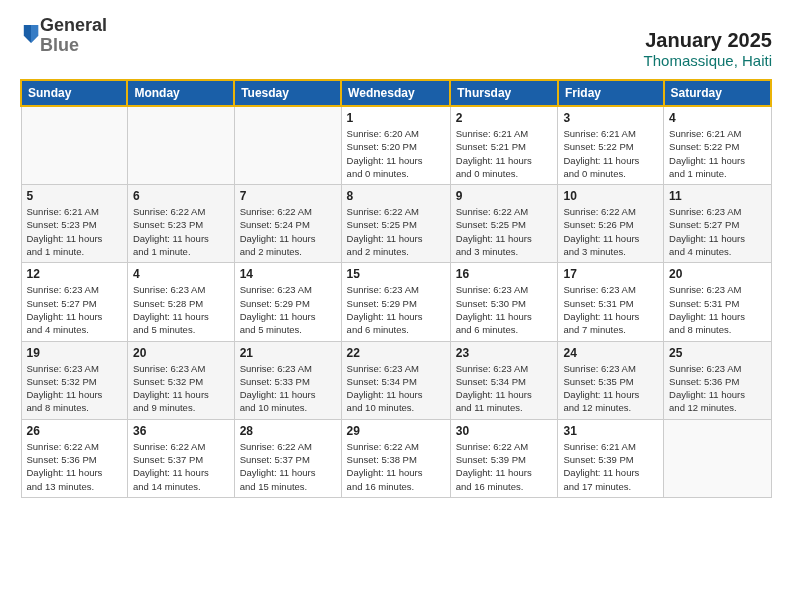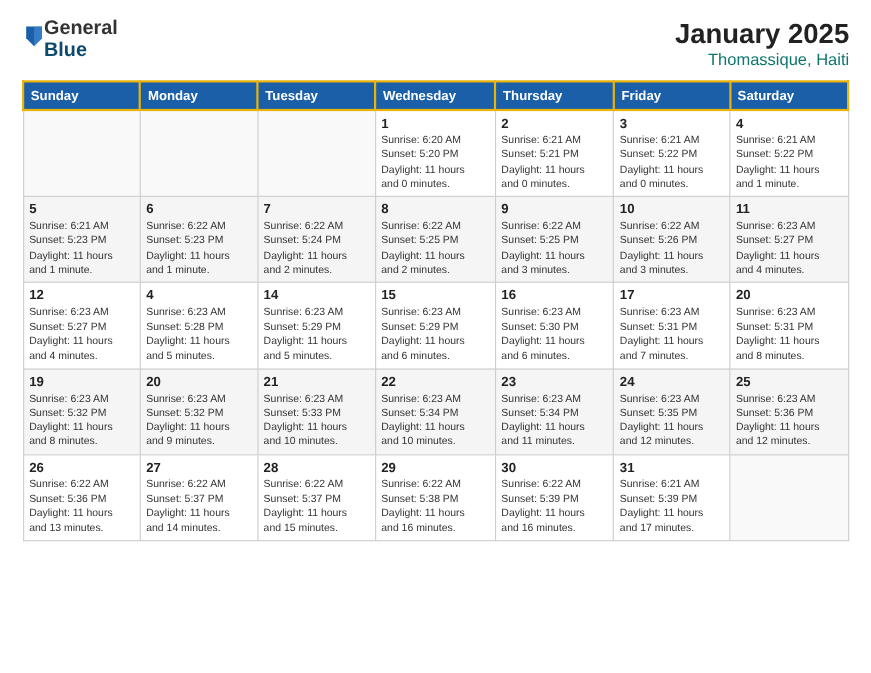--- a/index.html
+++ b/index.html
@@ -25,35 +25,36 @@
     .logo {
       display: flex;
       align-items: center;
     }
     .logo-text {
       font-size: 18px;
       font-weight: bold;
       line-height: 1.1;
     }
     .logo-general { color: #333; }
-    .logo-blue { color: #0c4a6e; }
+    .logo-blue { color: #737373; }
     .logo-icon {
       width: 18px;
       height: 22px;
       margin-left: 2px;
       margin-right: 0;
     }
     .title-block {
       text-align: right;
     }
     .title-block h1 {
-      font-size: 25px;
+      font-size: 20px;
       font-weight: bold;
       color: #222;
       line-height: 1.2;
+      margin-top: 12px;
     }
     .title-block h2 {
       font-size: 15px;
       font-weight: normal;
       color: #0f766e;
     }
     .calendar {
       width: 100%;
       border-collapse: collapse;
     }
@@ -236,21 +237,21 @@
             <div class="day-num">25</div>
             <div class="day-detail">Sunrise: 6:23 AM<br>Sunset: 5:36 PM<br>Daylight: 11 hours<br>and 12 minutes.</div>
           </td>
         </tr>
         <tr>
           <td>
             <div class="day-num">26</div>
             <div class="day-detail">Sunrise: 6:22 AM<br>Sunset: 5:36 PM<br>Daylight: 11 hours<br>and 13 minutes.</div>
           </td>
           <td>
-            <div class="day-num">27</div>
+            <div class="day-num">36</div>
             <div class="day-detail">Sunrise: 6:22 AM<br>Sunset: 5:37 PM<br>Daylight: 11 hours<br>and 14 minutes.</div>
           </td>
           <td>
             <div class="day-num">28</div>
             <div class="day-detail">Sunrise: 6:22 AM<br>Sunset: 5:37 PM<br>Daylight: 11 hours<br>and 15 minutes.</div>
           </td>
           <td>
             <div class="day-num">29</div>
             <div class="day-detail">Sunrise: 6:22 AM<br>Sunset: 5:38 PM<br>Daylight: 11 hours<br>and 16 minutes.</div>
           </td>

